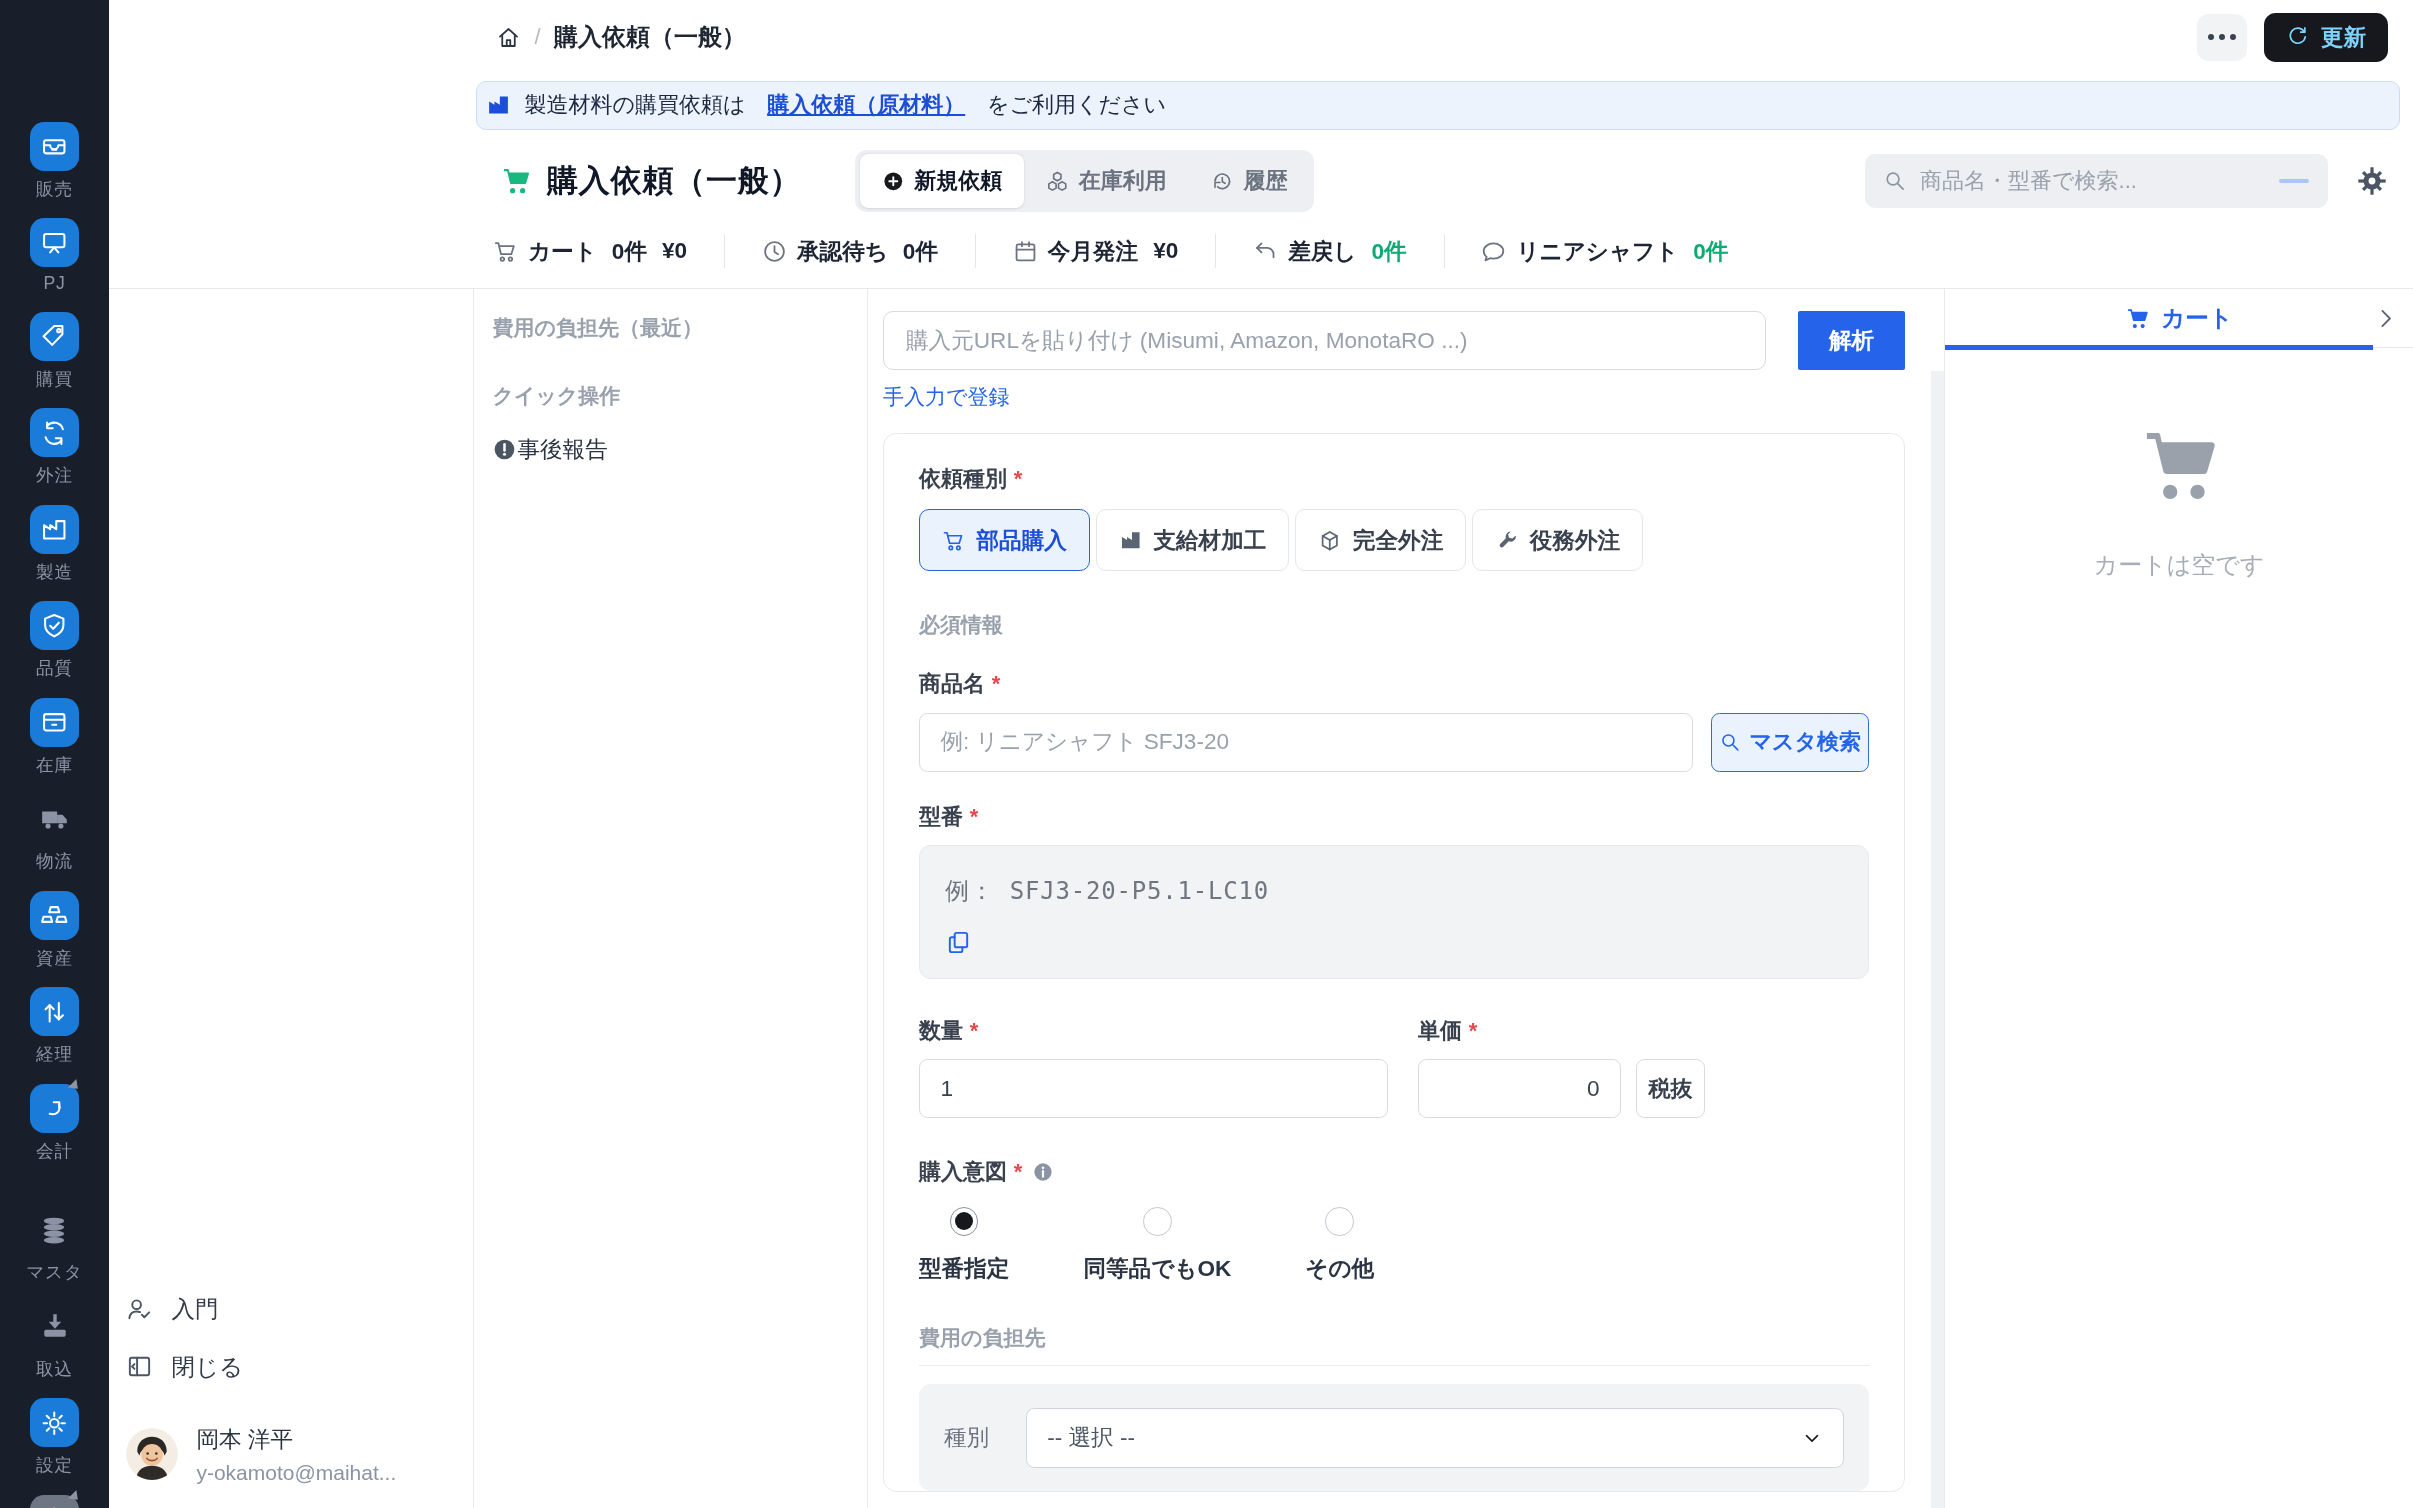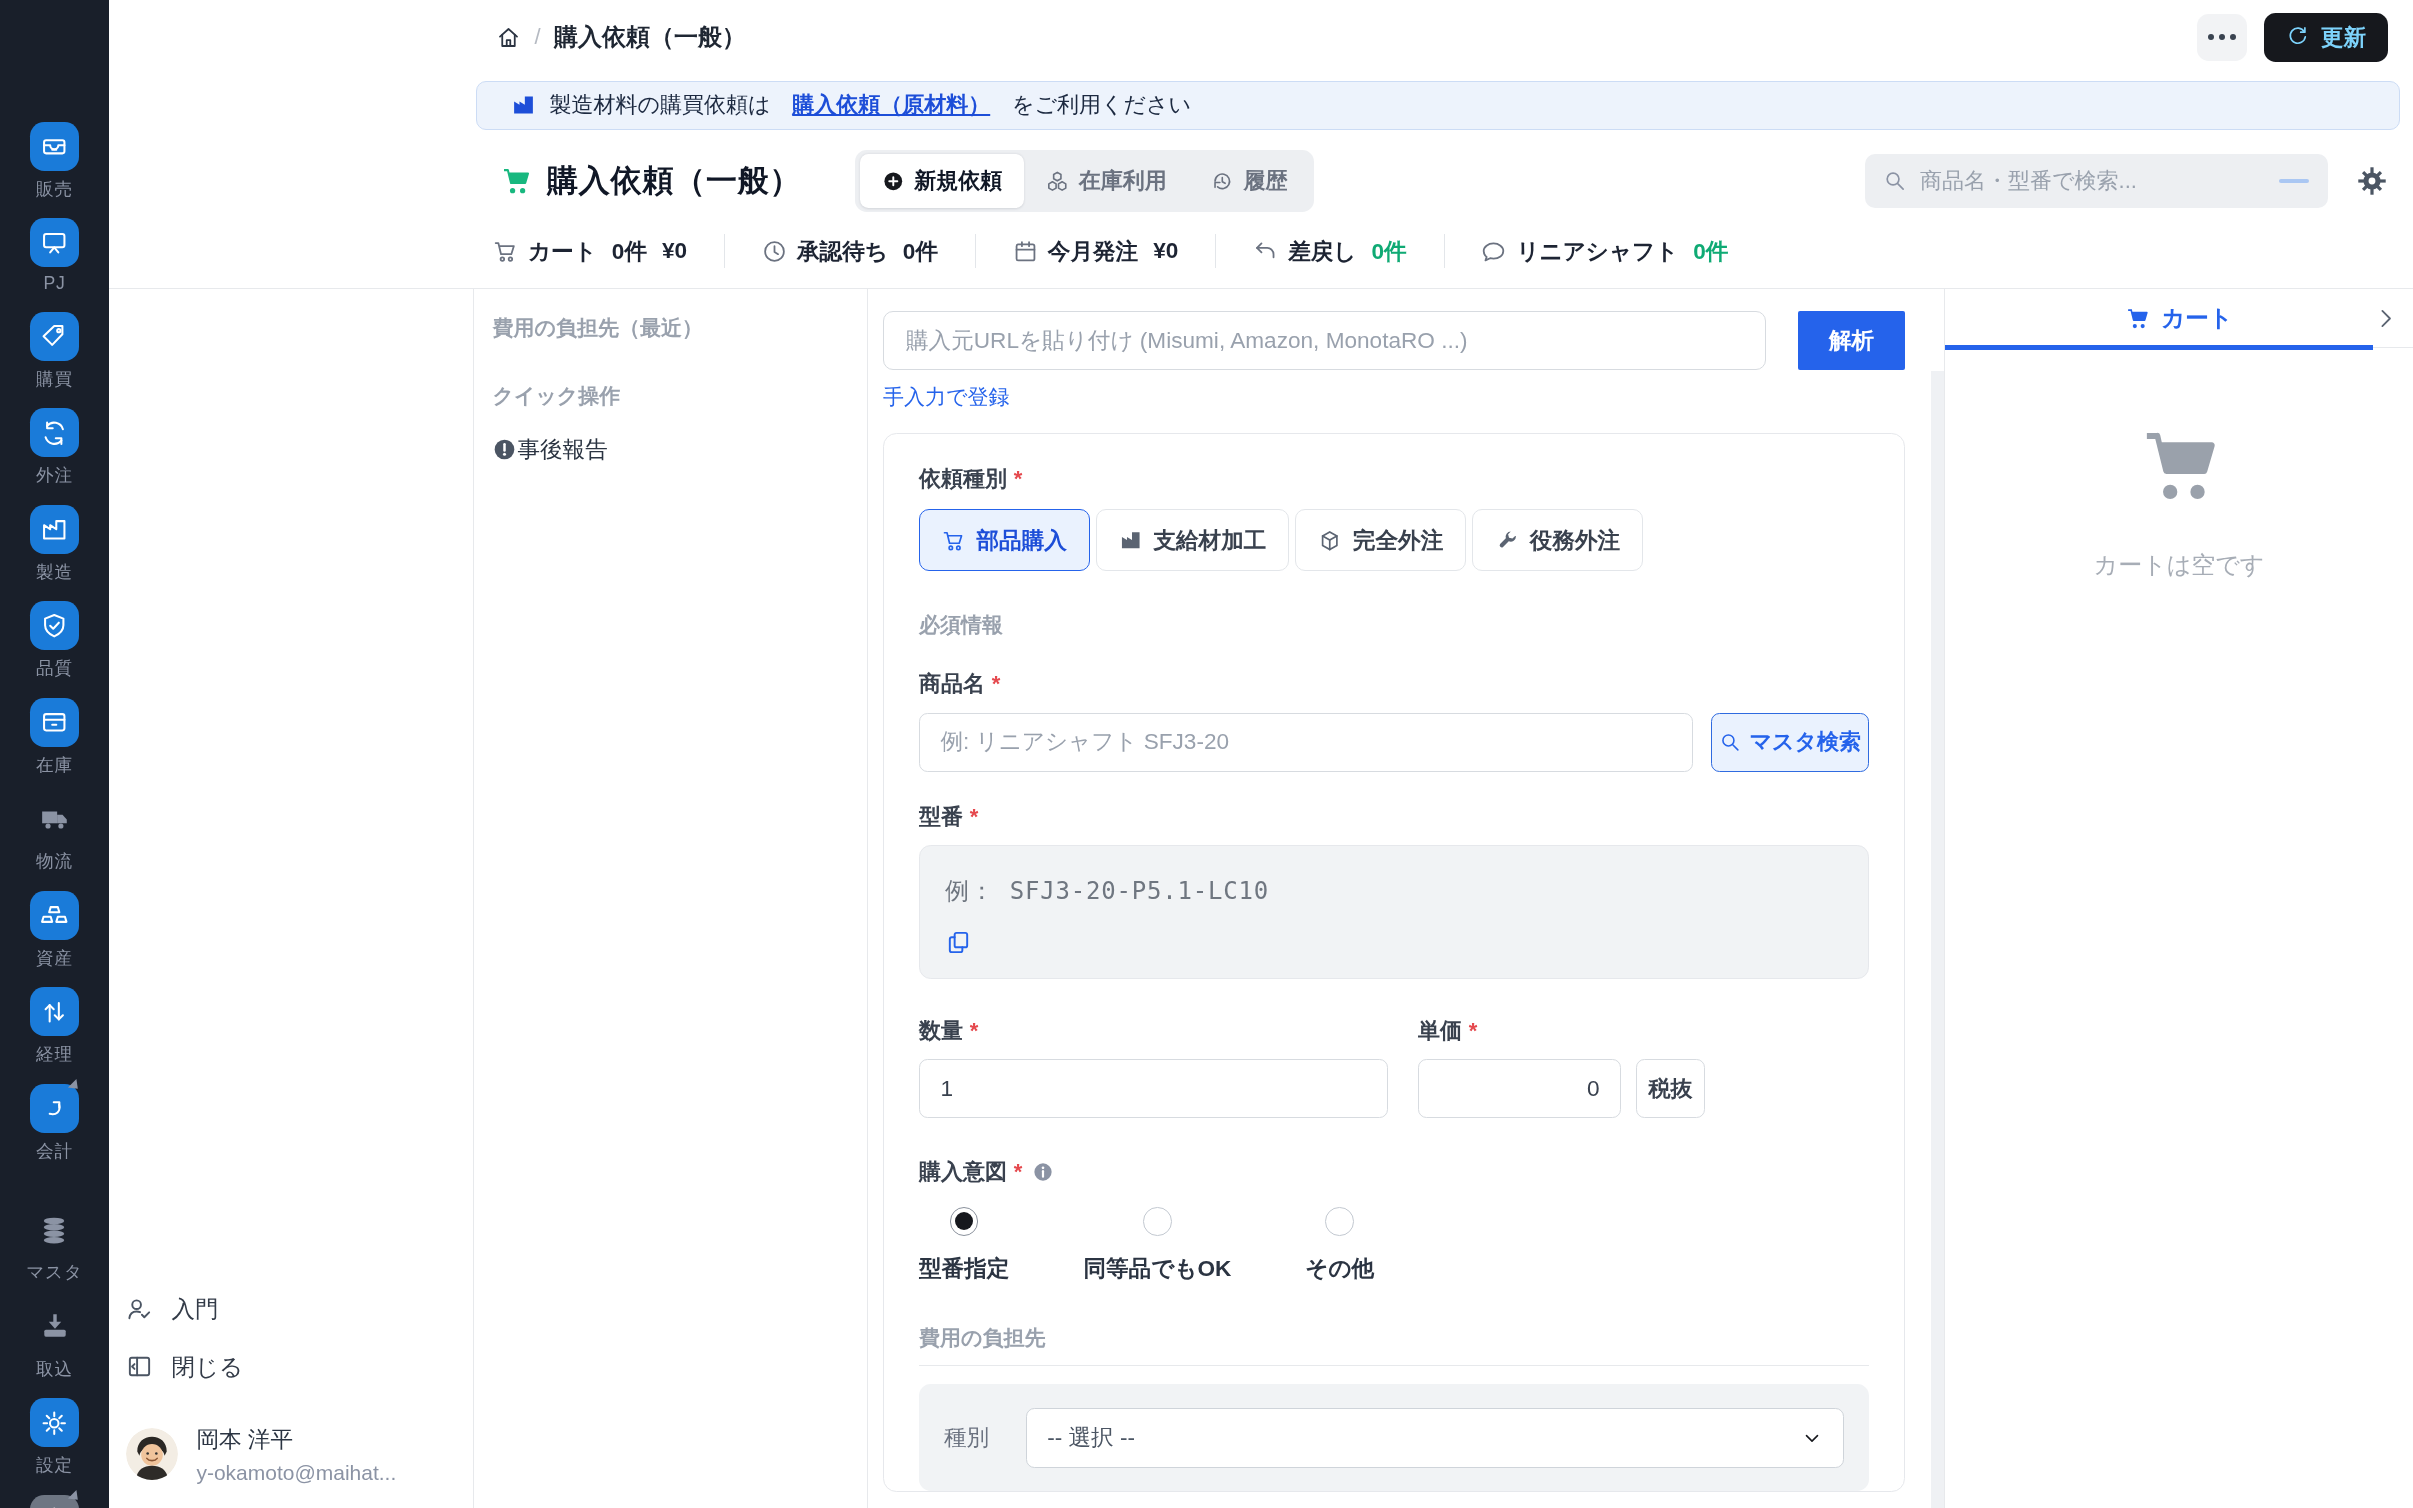--- a/index.html
+++ b/index.html
@@ -28,21 +28,21 @@
   .crumb-home{color:#2b3442;display:flex;}
   .crumb-sep{color:#b5bac2;font-size:22px;}
   .crumb-title{font-size:24px;font-weight:600;color:#1f2733;}
   .top-actions{display:flex;align-items:center;gap:17px;}
   .more-btn{width:50px;height:47px;border-radius:11.7px;background:#f2f3f5;display:flex;align-items:center;justify-content:center;gap:5px;cursor:pointer;}
   .more-btn i{width:5.9px;height:5.9px;border-radius:50%;background:#3a4350;display:block;}
   .refresh-btn{height:49px;padding:0 22px;border-radius:11.7px;background:#16181d;color:#7dd3fc;font-size:22.6px;font-weight:700;
       display:flex;align-items:center;gap:11px;cursor:pointer;}
 
   .banner{margin:6.7px 13.4px 0 367px;height:49px;background:#edf3fc;border:0.8px solid #ccdcf5;border-radius:10px;
-      display:flex;align-items:center;padding:0 34px;gap:13.4px;flex:none;}
+      display:flex;align-items:center;padding:0 9px;gap:13.4px;flex:none;}
   .banner-text{font-size:22px;color:#1c2940;}
   .banner-link{font-size:22px;color:#1d4ed8;font-weight:800;text-decoration:underline;margin:0 8.4px;cursor:pointer;}
 
   .title-row{display:flex;align-items:center;padding:20px 25px 0 391px;flex:none;}
   .page-title-wrap{display:flex;align-items:center;gap:15px;}
   .page-title{font-size:31px;font-weight:800;color:#101726;letter-spacing:0.8px;}
   .seg{margin-left:54px;background:#edeff2;border-radius:11.7px;padding:4.2px;display:flex;align-items:center;}
   .seg-btn{height:54px;padding:0 22px;display:flex;align-items:center;gap:10px;font-size:22px;font-weight:700;color:#6b7280;
       border-radius:8.4px;cursor:pointer;white-space:nowrap;}
   .seg-btn.active{background:#fff;color:#101726;box-shadow:0 0.8px 2.5px rgba(16,24,40,.12);}

